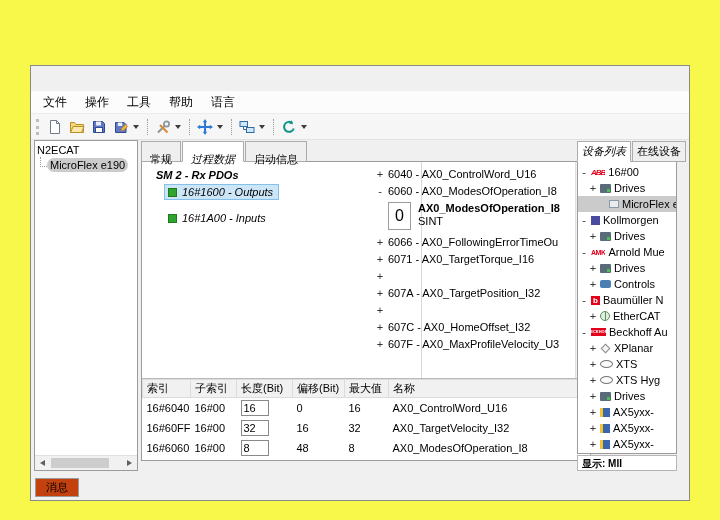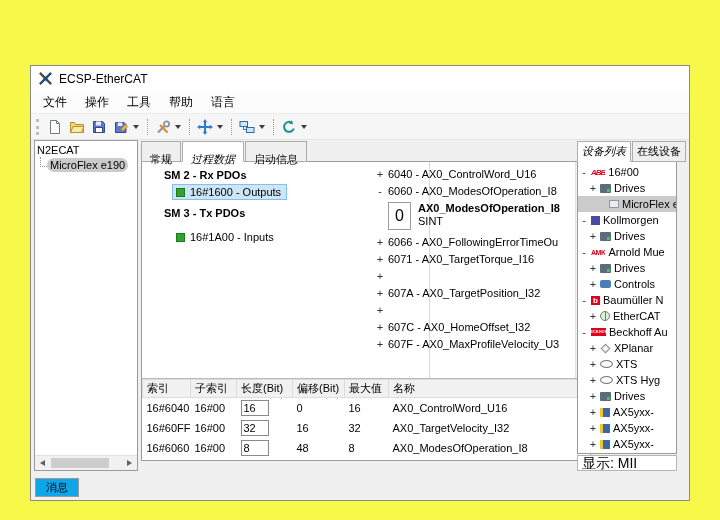--- a/index.html
+++ b/index.html
@@ -43,21 +43,21 @@
   .tri-right{width:0;height:0;border-top:3.5px solid transparent;border-bottom:3.5px solid transparent;border-left:5px solid #606060;}
   .hs-thumb{position:absolute;left:16px;top:2px;height:10px;width:58px;background:#CDCDCD;}
 
   
   .center-panel{position:absolute;left:110px;top:74px;width:450px;height:331px;}
   .tabstrip{position:absolute;left:0;top:0;height:21px;display:flex;z-index:2;}
   .tab{font-size:11px;line-height:13px;padding:11px 8px 2px;background:#EFEFEF;
        border:1px solid #ACACAC;margin-right:1px;position:relative;top:1px;white-space:nowrap;}
   .tab.active{background:#FFF;border-bottom:1px solid #FFF;z-index:3;font-style:italic;}
   .content-box{position:absolute;left:0;top:21px;right:0;bottom:10px;background:#FFF;border:1px solid #9B9B9B;}
-  .pdo-pane{position:absolute;left:16px;top:0;width:272px;bottom:82px;border-right:1px solid #D8D8D8;overflow:hidden;}
+  .pdo-pane{position:absolute;left:8px;top:0;width:272px;bottom:82px;border-right:1px solid #D8D8D8;overflow:hidden;font-style:italic;}
   .sm-title{font-weight:bold;font-size:11px;margin:7px 0 3px 6px;}
   .pdo-row{display:flex;align-items:center;gap:5px;margin:2px 0 2px 14px;font-size:11px;
            padding:1px 5px 1px 3px;width:max-content;border:1px solid transparent;}
   .pdo-row.selected{background:var(--selection-blue,#CDE6F7);border:1px solid var(--selection-blue-border,#84C1EA);}
   .pdo-sq{width:9px;height:9px;background:var(--pdo-green,#2FA52F);border:1px solid #1F7A1F;flex:none;}
   .entry-pane{position:absolute;left:228px;right:0;top:0;bottom:82px;overflow:hidden;}
   .entry-list{position:absolute;left:0;top:0;right:15px;bottom:0;overflow:hidden;padding-top:3px;}
   .entry-row{display:flex;align-items:center;height:17px;font-size:11px;padding-left:6px;gap:4px;white-space:nowrap;overflow:hidden;}
   .sign{width:8px;flex:none;text-align:center;font-size:11px;color:#333;}
   .expanded-entry{display:flex;gap:7px;margin:3px 0 3px 18px;align-items:flex-start;}
@@ -98,41 +98,31 @@
   .icon-controller{width:11px;height:8px;background:#4A7FB5;border-radius:2px;}
   .icon-baumueller-logo{width:9px;height:9px;background:var(--logo-red,#E2001A);color:#FFF;font-size:8px;line-height:9px;font-weight:bold;}
   .icon-globe{width:10px;height:10px;border-radius:50%;background:#DFEFDF;border:1px solid #5C8A5C;position:relative;}
   .icon-globe::after{content:'';position:absolute;left:4px;top:0;bottom:0;width:1px;background:#5C8A5C;}
   .icon-beckhoff-logo{width:15px;height:8px;background:var(--logo-red,#E2001A);color:#FFF;font-size:4px;line-height:8px;font-weight:bold;white-space:nowrap;}
   .icon-diamond{width:7px;height:7px;border:1px solid #888;transform:rotate(45deg);background:#F4F4F4;margin:0 2px;}
   .icon-oval{width:13px;height:8px;border:1px solid #777;border-radius:50%;background:#FAFAFA;}
   .icon-ax5-module{width:10px;height:9px;background:#3A66B0;position:relative;}
   .icon-ax5-module::after{content:'';position:absolute;left:0;top:0;width:3px;height:9px;background:#F2C230;}
   .dt-footer{position:absolute;left:0;right:0;bottom:0;height:16px;background:#FFF;border:1px solid #B5B5B5;
-             font-size:14px;line-height:13px;padding:1px 4px;white-space:nowrap;overflow:hidden;}
+             font-size:10px;line-height:13px;padding:1px 4px;white-space:nowrap;overflow:hidden;font-weight:bold;}
 
   
-  .messages-tab{position:absolute;left:4px;top:412px;width:44px;height:19px;background:#0ea5e9;
+  .messages-tab{position:absolute;left:4px;top:412px;width:44px;height:19px;background:#c2410c;
                 border:1px solid #9B9B9B;font-size:11px;text-align:center;line-height:17px;}
 </style>
 </head>
 <body>
 
 <div class="window">
 
-  <div class="titlebar">
-    <span style="display:inline-flex;">
-      <svg width="15" height="15" viewBox="0 0 16 16">
-        <path d="M2 14L14 2" stroke="#1F4E79" stroke-width="2.4"></path>
-        <path d="M2 2l12 12" stroke="#4A4A4A" stroke-width="2.4"></path>
-        <circle cx="8" cy="8" r="2" fill="#1F4E79"></circle>
-      </svg>
-    </span>
-    <span class="title-text">ECSP-EtherCAT</span>
-  </div>
 
   <div class="menubar">
     <span class="menu-item">文件</span>
     <span class="menu-item">操作</span>
     <span class="menu-item">工具</span>
     <span class="menu-item">帮助</span>
     <span class="menu-item">语言</span>
   </div>
 
   <div class="toolbar">
@@ -224,21 +214,20 @@
       <span class="tab">启动信息</span>
     </div>
     <div class="content-box">
 
       <div class="pdo-pane">
         <div class="sm-title">SM 2 - Rx PDOs</div>
         <div class="pdo-row selected">
           <span class="pdo-sq"></span>
           <span>16#1600 - Outputs</span>
         </div>
-        <div class="sm-title">SM 3 - Tx PDOs</div>
         <div class="pdo-row" style="margin-top:10px">
           <span class="pdo-sq"></span>
           <span>16#1A00 - Inputs</span>
         </div>
       </div>
 
       <div class="entry-pane">
         <div class="entry-list">
           <div class="entry-row">
               <span class="sign">+</span>

